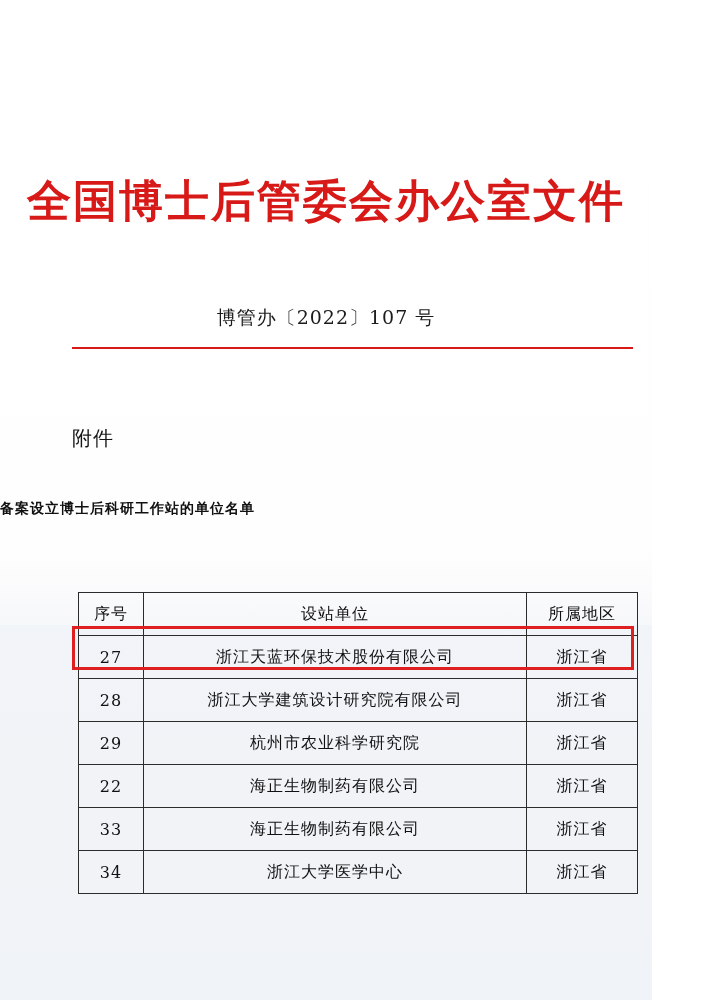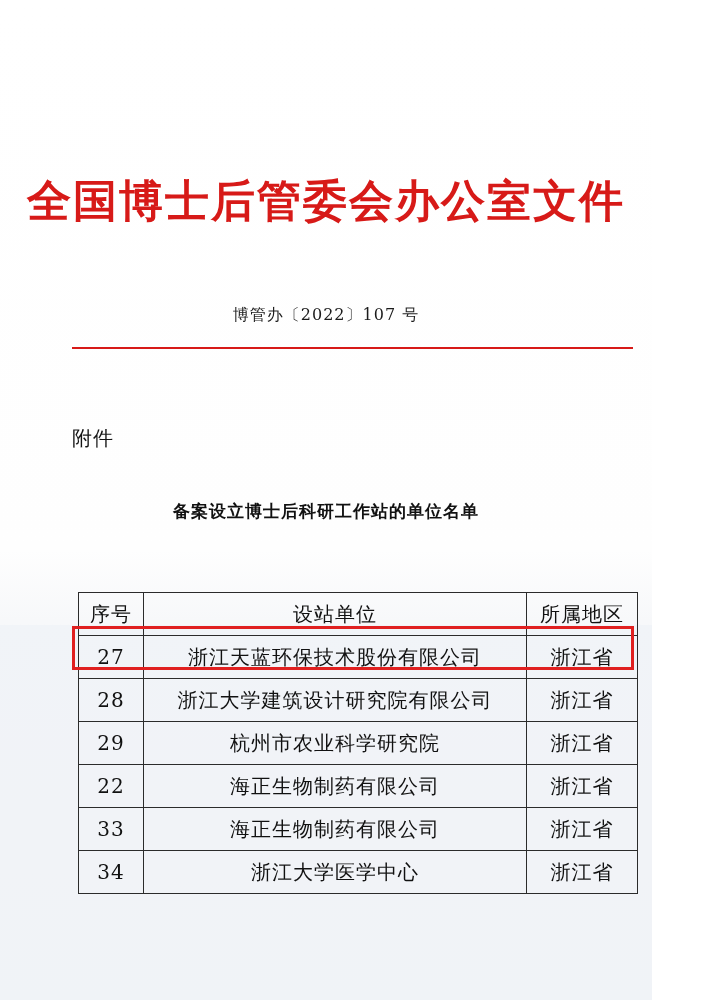--- a/index.html
+++ b/index.html
@@ -38,21 +38,21 @@
     font-weight: bold;
     font-size: 44px;
     letter-spacing: 2px;
     white-space: nowrap;
   }
   .doc-number {
     position: absolute;
     top: 305px;
     left: 0; right: 0;
     text-align: center;
-    font-size: 16px;
+    font-size: 19px;
     color: #1b1b1b;
     letter-spacing: 1px;
   }
   .red-rule {
     position: absolute;
     top: 347px;
     left: 72px;
     width: 561px;
     height: 2px;
     background: #d71a18;
@@ -62,40 +62,40 @@
     top: 425px;
     left: 72px;
     font-size: 20px;
     color: #141414;
     letter-spacing: 1px;
   }
   .list-title {
     position: absolute;
     top: 500px;
     left: 0; right: 0;
-    text-align: center;
-    font-size: 17px;
+    text-align: left;
+    font-size: 14px;
     font-weight: bold;
     color: #111111;
     letter-spacing: 1px;
   }
   table.unit-table {
     position: absolute;
     top: 592px;
     left: 78px;
     width: 550px;
     border-collapse: collapse;
     table-layout: fixed;
   }
   table.unit-table td, table.unit-table th {
     border: 1px solid #2b2b2b;
     height: 40px;
     text-align: center;
     vertical-align: middle;
-    font-size: 20px;
+    font-size: 16px;
     color: #111;
     font-weight: normal;
     letter-spacing: 1px;
   }
   table.unit-table th {
     font-weight: normal;
   }
   .col-idx { width: 62px; }
   .col-unit { width: 380px; }
   .col-region { width: 108px; }

